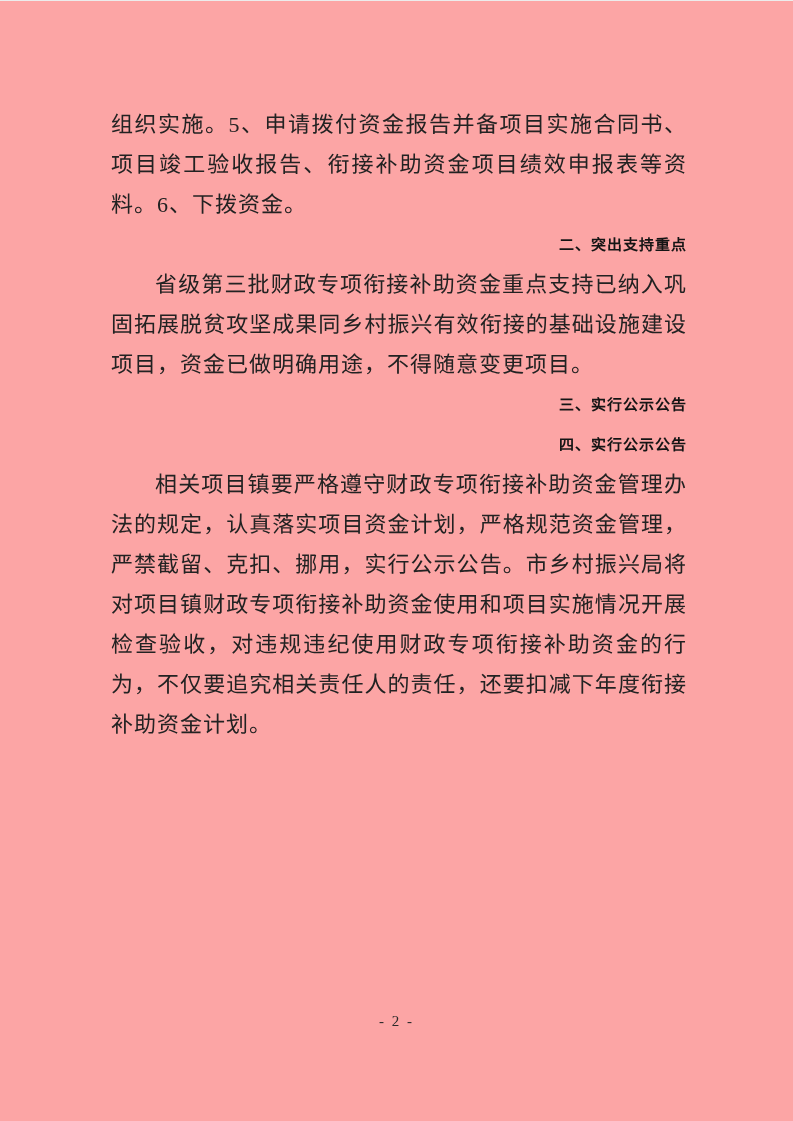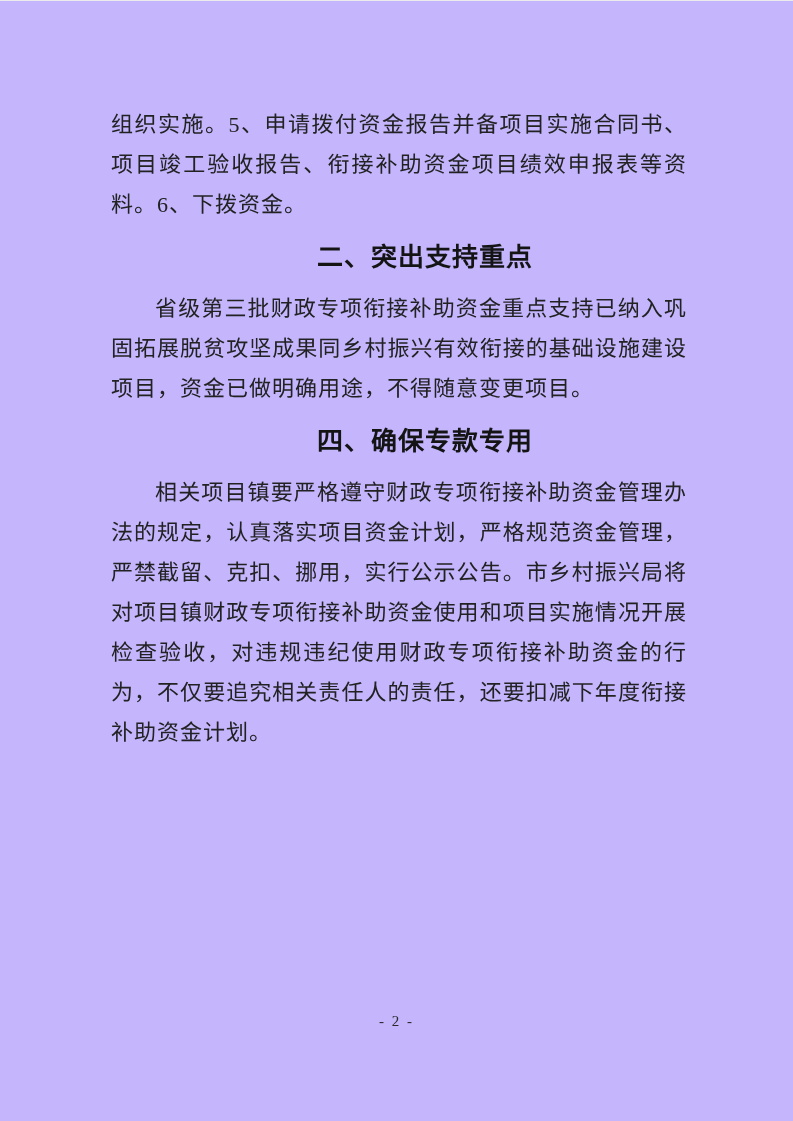--- a/index.html
+++ b/index.html
@@ -11,21 +11,21 @@
     width: 793px;
     height: 1121px;
     position: relative;
     overflow: hidden;
     font-family: "Liberation Serif", "DejaVu Serif", serif;
     color: #1c1c1c;
   }
   .page {
     position: absolute;
     inset: 0;
-    background: #c4b5fd;
+    background: #fca5a5;
     border-top: 1px solid #ececec;
   }
   .doc-body {
     position: absolute;
     left: 111px;
     top: 104px;
     width: 576px;
   }
   .doc-body p {
     margin: 0;
@@ -33,29 +33,29 @@
     line-height: 40px;
     letter-spacing: 1px;
     text-align: justify;
     color: #222222;
   }
   .doc-body p.indent {
     text-indent: 2em;
     font-family: Liberation Serif, serif;
   }
   .doc-body .heading {
-    margin: 12px;
-    font-size: 26px;
+    margin: 0;
+    font-size: 15px;
     line-height: 40px;
     letter-spacing: 1px;
     font-family: "Liberation Sans", "DejaVu Sans", sans-serif;
     font-weight: bold;
     color: #141414;
     text-indent: 2em;
-    text-align: center;
+    text-align: right;
   }
   .page-number {
     position: absolute;
     top: 1012px;
     left: 0;
     width: 100%;
     text-align: center;
     font-size: 15px;
     letter-spacing: 2px;
     color: #2a2a2a;
@@ -63,17 +63,18 @@
   }
 </style>
 </head>
 <body>
 
 <div class="page">
   <div class="doc-body" id="doc-body">
       <p class="">组织实施。5、申请拨付资金报告并备项目实施合同书、项目竣工验收报告、衔接补助资金项目绩效申报表等资料。6、下拨资金。</p>
       <p class="heading">二、突出支持重点</p>
       <p class="indent">省级第三批财政专项衔接补助资金重点支持已纳入巩固拓展脱贫攻坚成果同乡村振兴有效衔接的基础设施建设项目，资金已做明确用途，不得随意变更项目。</p>
-      <p class="heading">四、确保专款专用</p>
+      <p class="heading">三、实行公示公告</p>
+      <p class="heading">四、实行公示公告</p>
       <p class="indent">相关项目镇要严格遵守财政专项衔接补助资金管理办法的规定，认真落实项目资金计划，严格规范资金管理，严禁截留、克扣、挪用，实行公示公告。市乡村振兴局将对项目镇财政专项衔接补助资金使用和项目实施情况开展检查验收，对违规违纪使用财政专项衔接补助资金的行为，不仅要追究相关责任人的责任，还要扣减下年度衔接补助资金计划。</p>
     </div>
   <div class="page-number">- 2 -</div>
 </div>
 
 </body></html>

